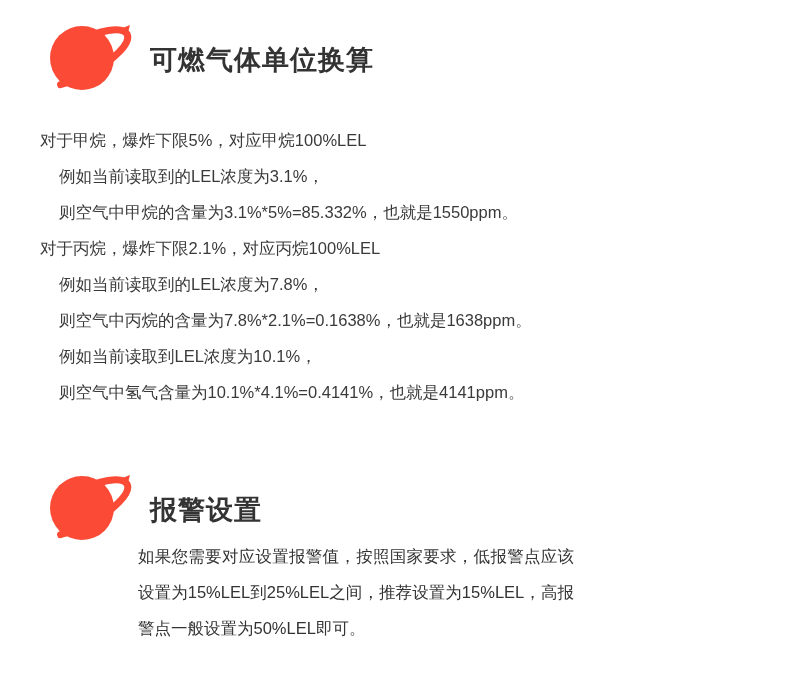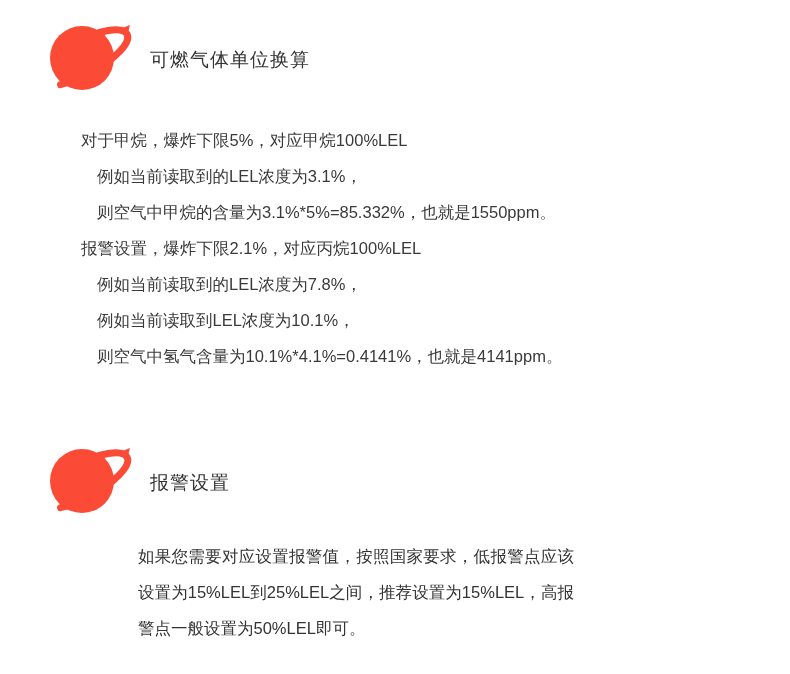--- a/index.html
+++ b/index.html
@@ -29,54 +29,54 @@
   .planet {
     position: relative;
     width: 108px;
     height: 96px;
     flex: 0 0 108px;
   }
   .planet svg {
     display: block;
   }
   .section-title {
-    font-size: 19px;
-    font-weight: normal;
+    font-size: 27px;
+    font-weight: bold;
     color: #333333;
     letter-spacing: 1px;
     line-height: 1.2;
     margin-left: 14px;
     white-space: nowrap;
   }
 
   
   .body-block {
     color: #3a3a3a;
     font-size: 16.5px;
     line-height: 36px;
   }
   .line {
     white-space: nowrap;
   }
-  .indent-0 { padding-left: 40px; margin-left: 41px; }
-  .indent-1 { padding-left: 97px; }
+  .indent-0 { padding-left: 40px; }
+  .indent-1 { padding-left: 59px; }
 
   .para {
     padding-left: 138px;
     padding-right: 120px;
     font-size: 16.5px;
     line-height: 36px;
     text-align: justify;
     white-space: normal;
   }
 
   
   #sec1-head { position: absolute; left: 28px; top: 12px; }
   #sec1-body { position: absolute; left: 0px; top: 122px; width: 790px; }
-  #sec2-head { position: absolute; left: 28px; top: 435px; }
+  #sec2-head { position: absolute; left: 28px; top: 462px; }
   #sec2-body { position: absolute; left: 0px; top: 538px; width: 694px; }
 </style>
 </head>
 <body>
 
 <div class="page">
 
   <div class="section-head" id="sec1-head">
     <div class="planet">
       <svg width="108" height="96" viewBox="0 0 108 96" xmlns="http://www.w3.org/2000/svg">
@@ -87,22 +87,23 @@
         <path d="M92 17 L102 13 L99 24 Z" fill="#fb4a36"></path>
       </svg>
     </div>
     <div class="section-title">可燃气体单位换算</div>
   </div>
 
   <div class="body-block" id="sec1-body">
     <div class="line indent-0">对于甲烷，爆炸下限5%，对应甲烷100%LEL</div>
     <div class="line indent-1">例如当前读取到的LEL浓度为3.1%，</div>
     <div class="line indent-1">则空气中甲烷的含量为3.1%*5%=85.332%，也就是1550ppm。</div>
-    <div class="line indent-0">报警设置，爆炸下限2.1%，对应丙烷100%LEL</div>
+    <div class="line indent-0">对于丙烷，爆炸下限2.1%，对应丙烷100%LEL</div>
     <div class="line indent-1">例如当前读取到的LEL浓度为7.8%，</div>
+    <div class="line indent-1">则空气中丙烷的含量为7.8%*2.1%=0.1638%，也就是1638ppm。</div>
     <div class="line indent-1">例如当前读取到LEL浓度为10.1%，</div>
     <div class="line indent-1">则空气中氢气含量为10.1%*4.1%=0.4141%，也就是4141ppm。</div>
   </div>
 
   <div class="section-head" id="sec2-head">
     <div class="planet">
       <svg width="108" height="96" viewBox="0 0 108 96" xmlns="http://www.w3.org/2000/svg">
         <circle cx="54" cy="46" r="32" fill="#fb4a36"></circle>
         <g transform="rotate(-28 54 46)">
           <ellipse cx="54" cy="46" rx="51" ry="17" fill="none" stroke="#fb4a36" stroke-width="7" stroke-dasharray="110 70" stroke-dashoffset="22" stroke-linecap="round"></ellipse>

